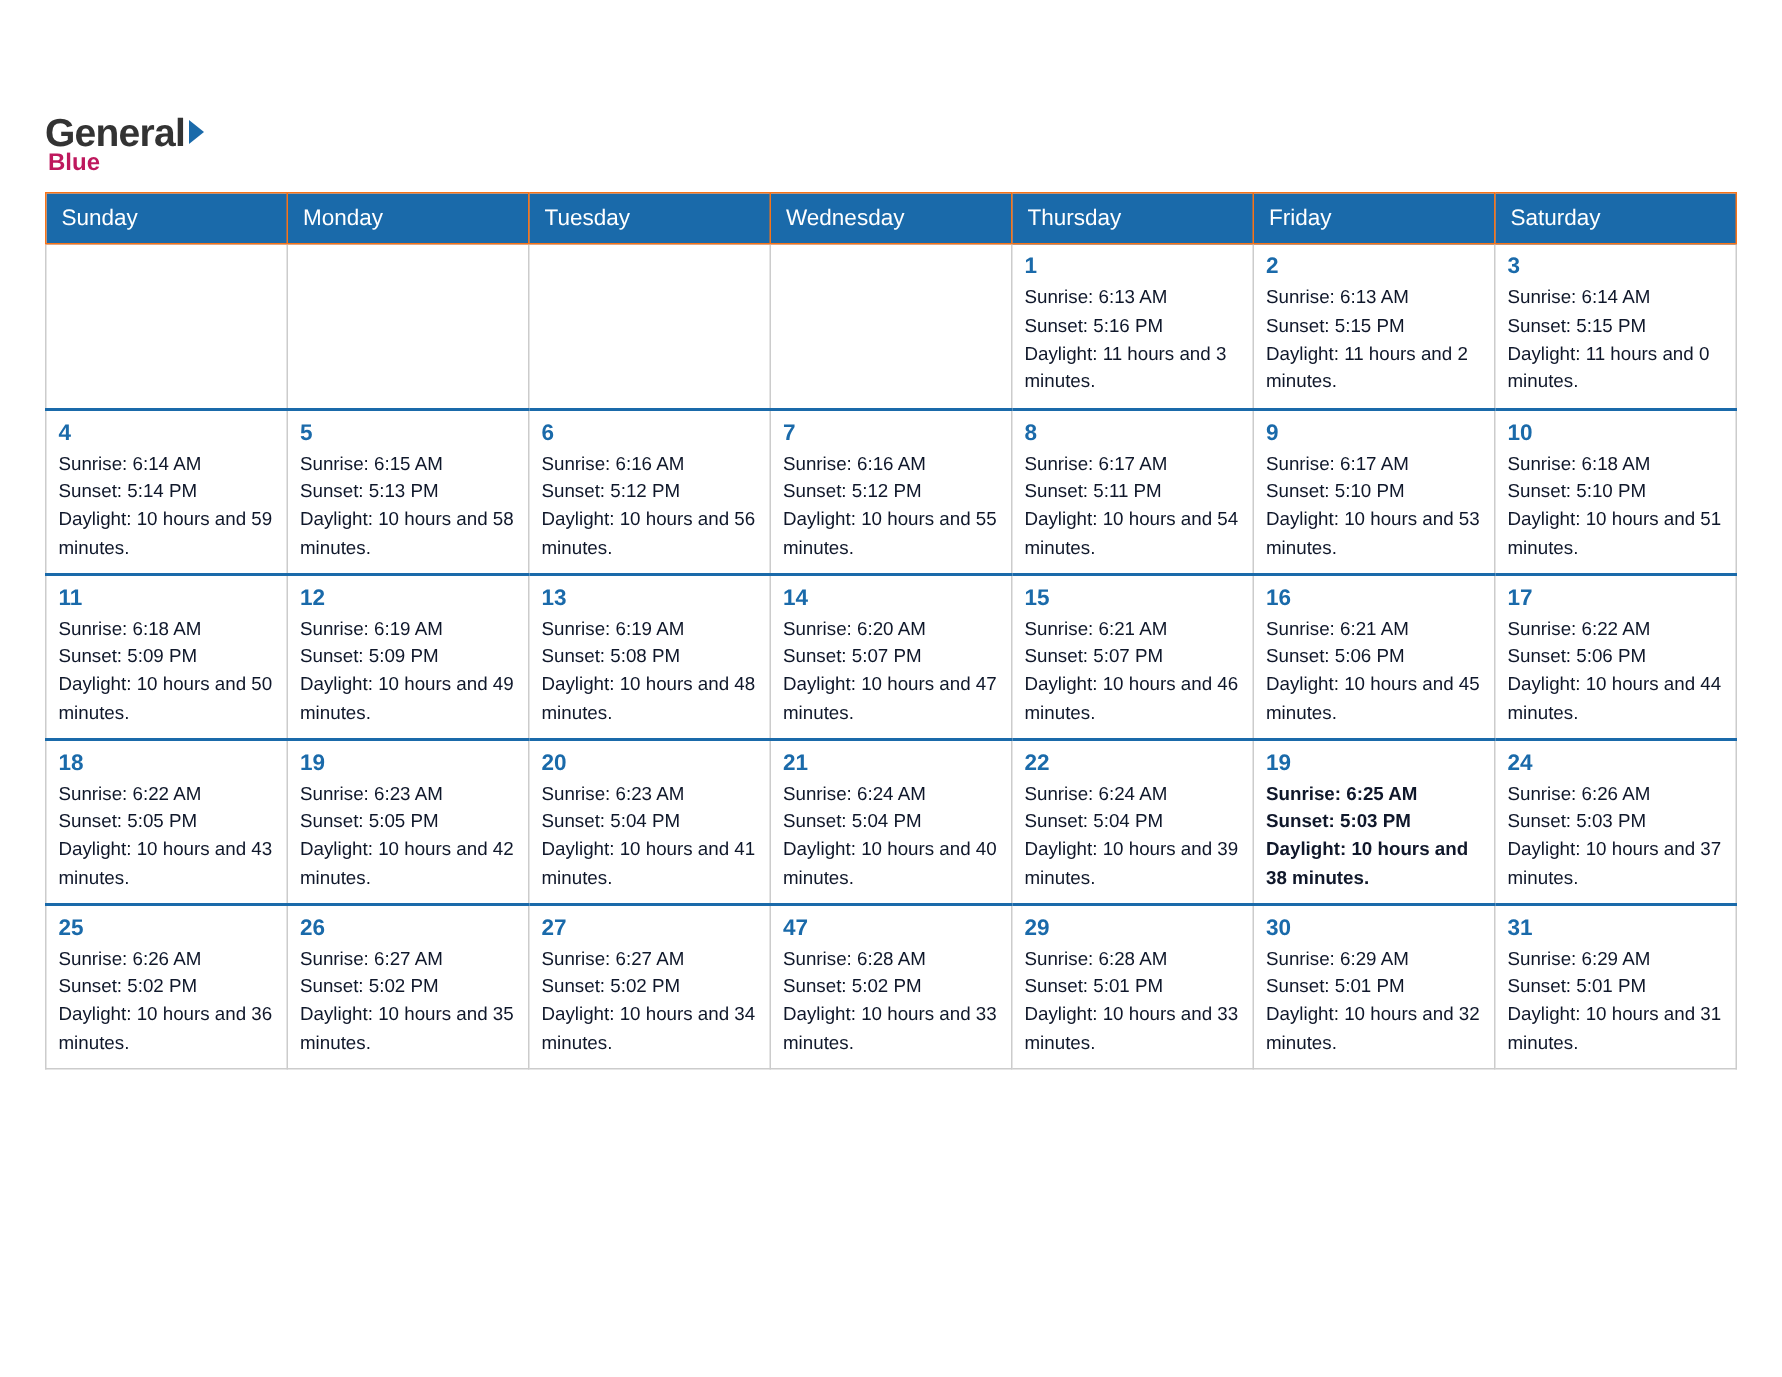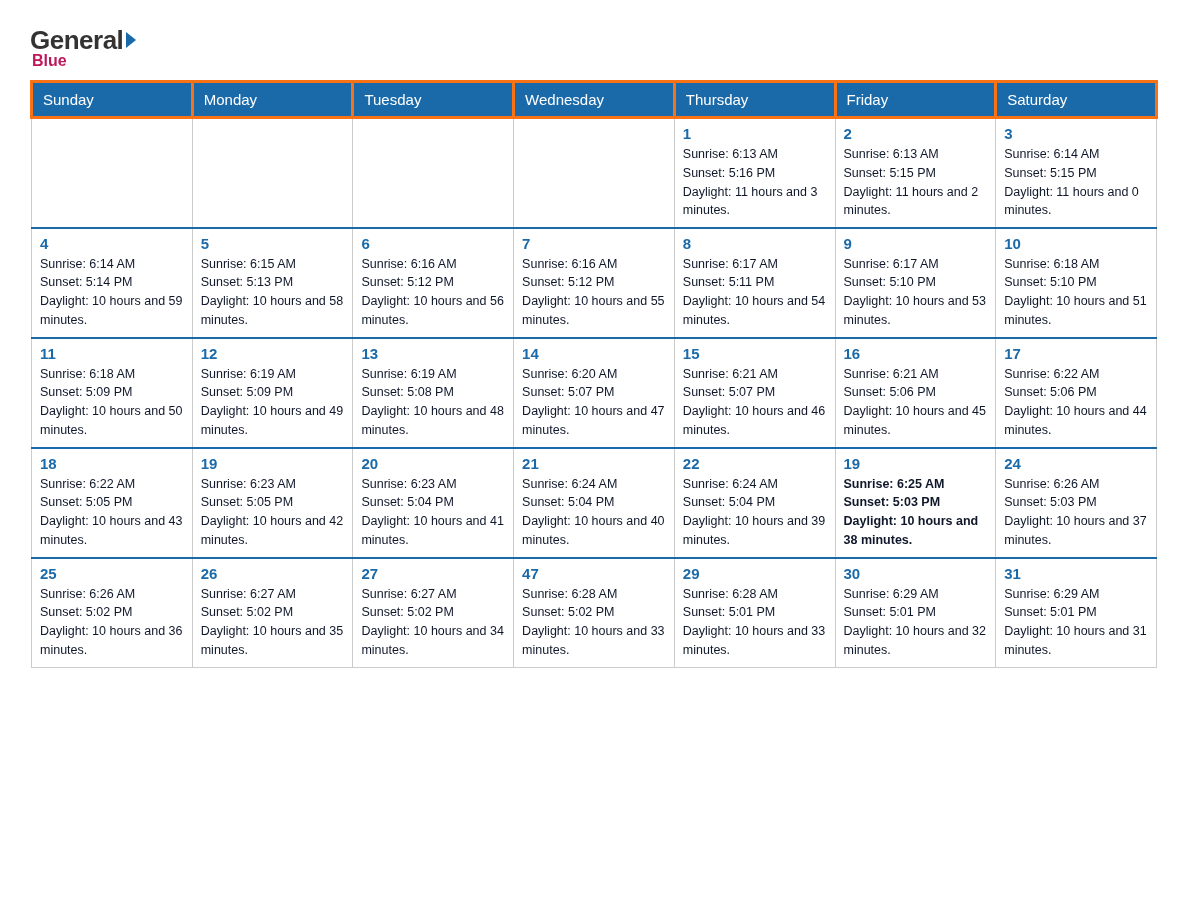--- a/index.html
+++ b/index.html
@@ -15,20 +15,21 @@
       display: flex;
       justify-content: space-between;
       align-items: flex-start;
       margin-bottom: 10px;
     }
     .logo {
       display: flex;
       flex-direction: column;
       align-items: flex-start;
       padding-top: 5px;
+      margin-top: 48px;
     }
     .logo-text-general {
       font-size: 26px;
       font-weight: bold;
       color: #333;
       letter-spacing: -0.5px;
       display: flex;
       align-items: center;
     }
     .logo-arrow {
@@ -67,21 +68,21 @@
       border-collapse: collapse;
       margin-top: 10px;
     }
     .calendar th {
       background-color: #1a6aaa;
       color: #fff;
       font-size: 15px;
       font-weight: normal;
       padding: 8px 10px;
       text-align: left;
-      border: 3px solid #f97316;
+      border: 1px solid #f97316;
     }
     .calendar td {
       vertical-align: top;
       padding: 6px 8px;
       border: 1px solid #ccc;
       width: 14.28%;
       font-size: 13px;
       color: #333;
       min-height: 90px;
       height: 110px;

